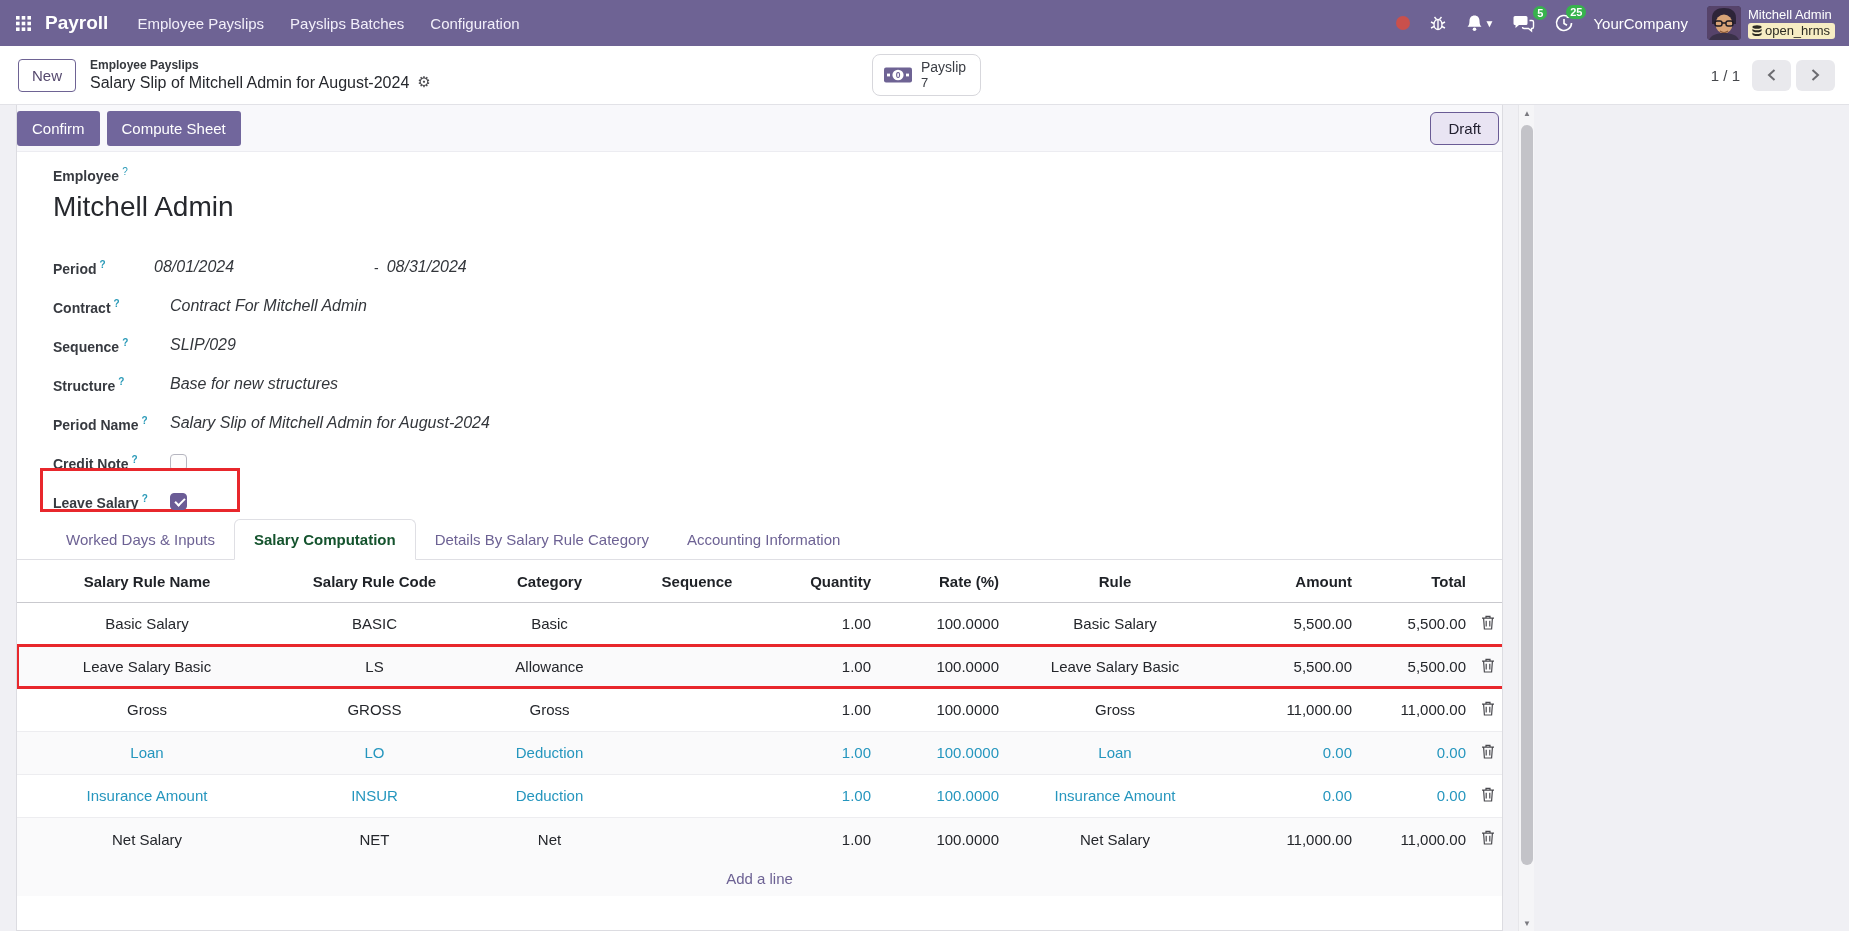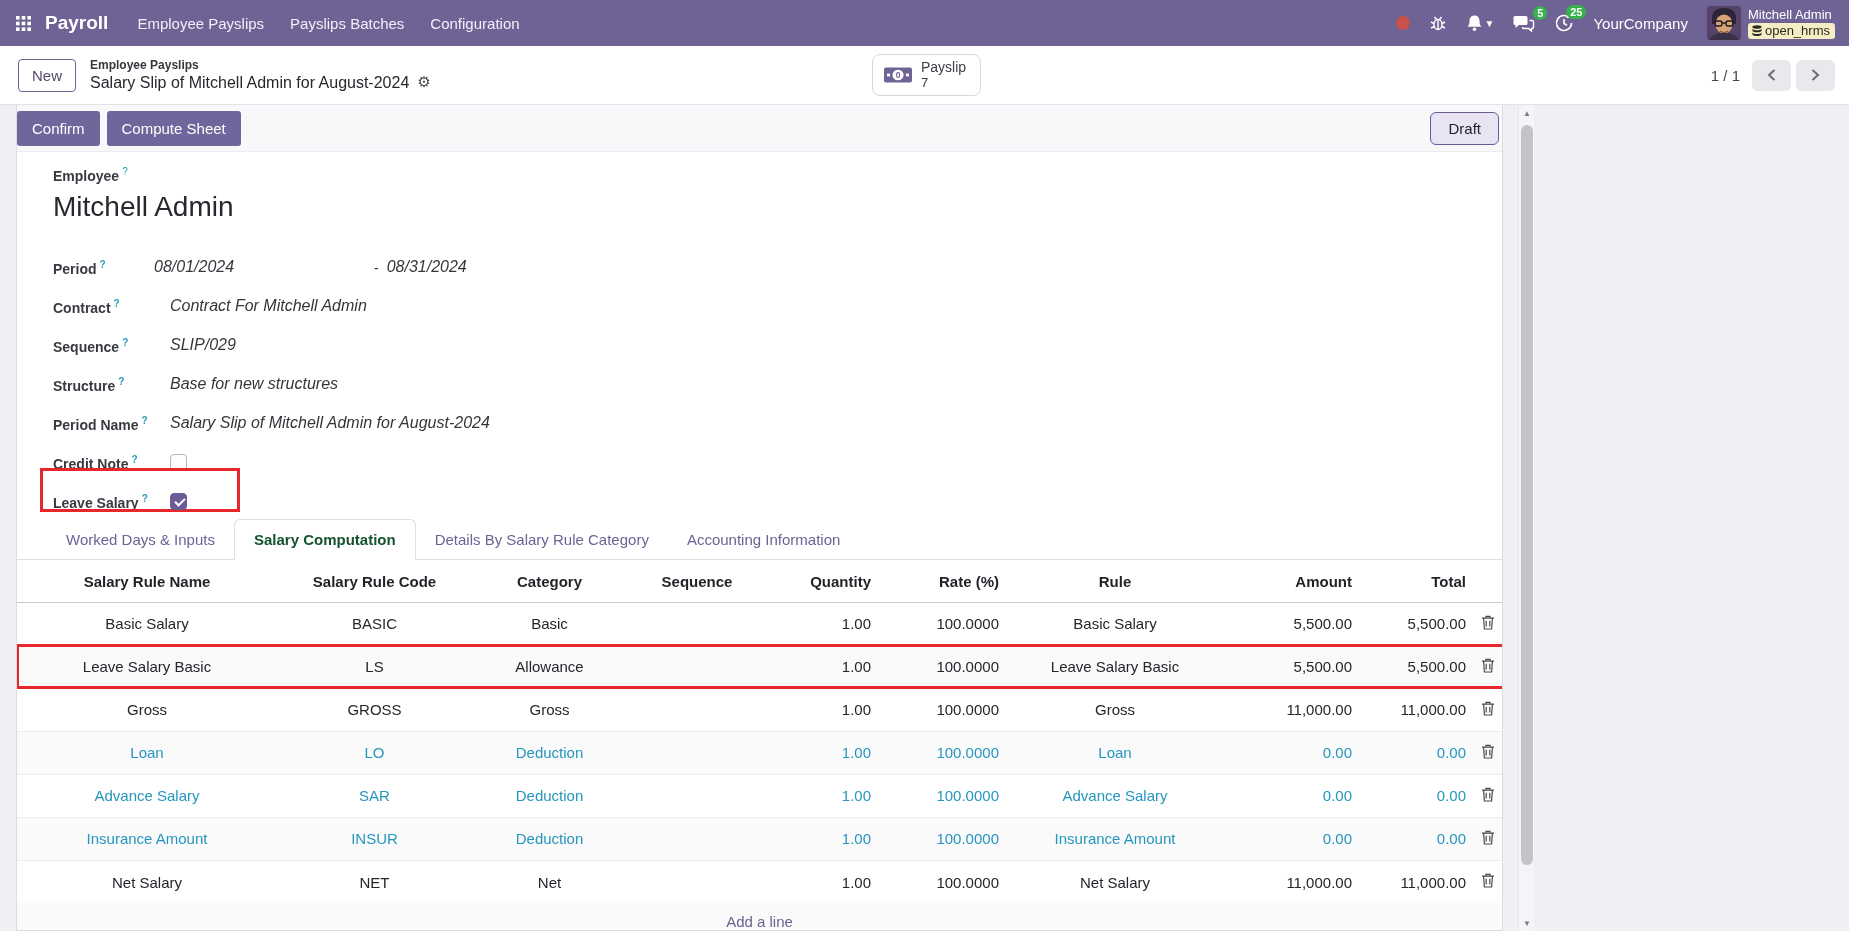--- a/index.html
+++ b/index.html
@@ -383,36 +383,20 @@
             <td class="c">Loan</td>
             <td class="r">0.00</td>
             <td class="r">0.00</td>
             <td class="trash">
   <svg width="14" height="15" viewBox="0 0 14 15">
     <path d="M1 3.2h12M5 3V1.3h4V3M2.6 3.4l.8 10.6h7.2l.8-10.6M5.2 5.8v5.6M8.8 5.8v5.6" stroke="#4a4a4f" stroke-width="1.2" fill="none"></path>
   </svg>
 </td>
           </tr>
           <tr class="link">
-            <td class="c">Advance Salary</td>
-            <td class="c">SAR</td>
-            <td class="c">Deduction</td>
-            <td class="c"></td>
-            <td class="r">1.00</td>
-            <td class="r">100.0000</td>
-            <td class="c">Advance Salary</td>
-            <td class="r">0.00</td>
-            <td class="r">0.00</td>
-            <td class="trash">
-  <svg width="14" height="15" viewBox="0 0 14 15">
-    <path d="M1 3.2h12M5 3V1.3h4V3M2.6 3.4l.8 10.6h7.2l.8-10.6M5.2 5.8v5.6M8.8 5.8v5.6" stroke="#4a4a4f" stroke-width="1.2" fill="none"></path>
-  </svg>
-</td>
-          </tr>
-          <tr class="link">
             <td class="c">Insurance Amount</td>
             <td class="c">INSUR</td>
             <td class="c">Deduction</td>
             <td class="c"></td>
             <td class="r">1.00</td>
             <td class="r">100.0000</td>
             <td class="c">Insurance Amount</td>
             <td class="r">0.00</td>
             <td class="r">0.00</td>
             <td class="trash">

